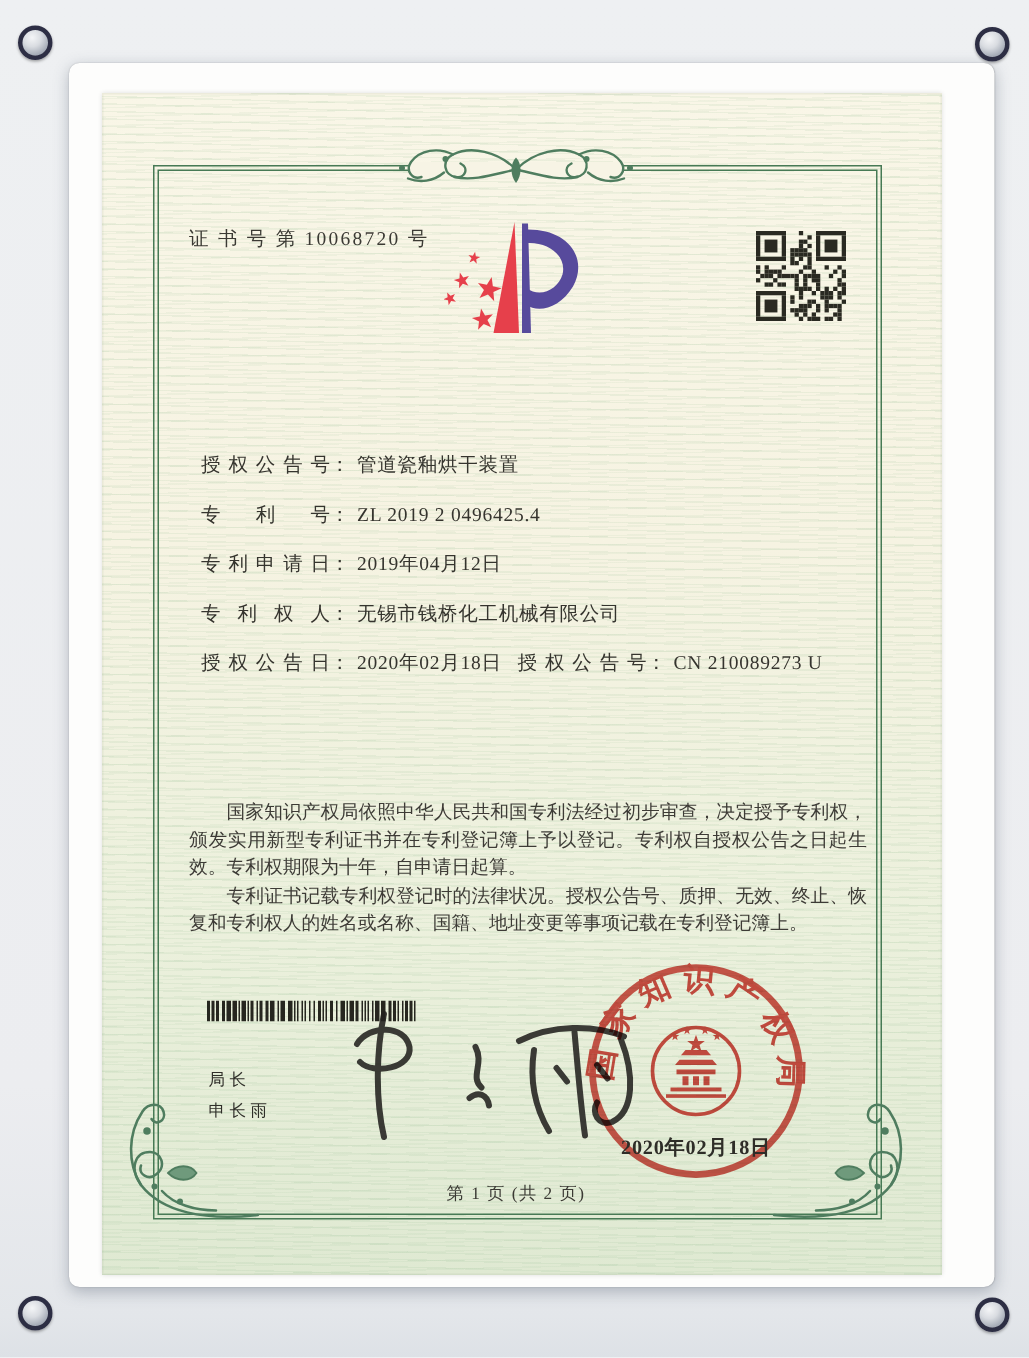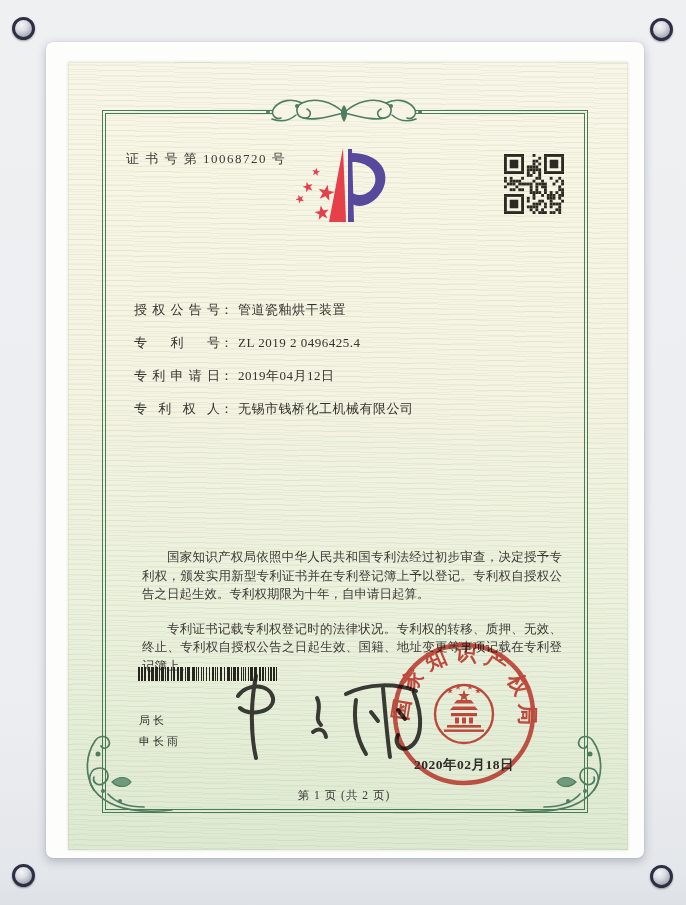--- a/index.html
+++ b/index.html
@@ -12,21 +12,21 @@
   .screw{position:absolute;width:17px;height:17px;border-radius:50%;
     border:3px solid #2d2e44;
     background:radial-gradient(circle at 38% 30%,#f4f5f7 0%,#d9dce1 38%,#a8aeb9 72%,#8e95a2 100%);
     box-shadow:0 1px 2px rgba(0,0,0,.35);}
   .screw.tl{left:12px;top:17px}.screw.tr{left:650px;top:18px}
   .screw.bl{left:12px;top:864px}.screw.br{left:650px;top:865px}
 
   
   .card{position:absolute;left:46px;top:42px;width:598px;height:816px;
     background:#fdfdfc;border-radius:7px;
-    box-shadow:0 3px 10px rgba(70,80,100,.35),0 0 1px rgba(0,0,0,.25);}
+    box-shadow:0 3px 10px rgba(70,80,100,.35),0 0 1px rgba(0,0,0,.25);padding-left:19px;}
 
   
   .cert{position:absolute;left:22px;top:20px;width:560px;height:788px;
     background:
       repeating-linear-gradient(1.5deg,rgba(140,185,140,.13) 0 1px,rgba(0,0,0,0) 1px 5px),
       repeating-linear-gradient(-1.5deg,rgba(140,185,140,.09) 0 1px,rgba(0,0,0,0) 1px 6px),
       linear-gradient(180deg,#f9f6e7 0%,#f6f3e2 38%,#ebf0dc 72%,#dfe9d2 100%);
     box-shadow:inset 0 0 0 1px rgba(90,110,90,.08),0 0 3px rgba(0,0,0,.12);}
 
   .frame{position:absolute;left:37px;top:51px;width:478px;height:695px;
@@ -43,21 +43,21 @@
     font-size:27px;letter-spacing:6px;color:#3a3833;font-weight:500;}
 
   .fields{position:absolute;left:66px;top:240px;width:450px;font-size:13px;color:#35342e;}
   .frow{height:16px;line-height:16px;margin-bottom:17px;position:relative;white-space:nowrap;}
   .flabel{display:inline-block;width:86px;text-align:justify;text-align-last:justify;vertical-align:bottom;}
   .fvalue{margin-left:5px;letter-spacing:.5px;}
   .pair2{position:absolute;left:211px;top:0;}
 
   .bodytext{position:absolute;left:58px;top:470px;width:452px;font-size:12.5px;
     line-height:18.6px;color:#3d3b36;text-align:justify;}
-  .bodytext p{margin:16px;text-indent:2em;}
+  .bodytext p{margin:0;text-indent:2em;}
 
   .barcode{position:absolute;left:70px;top:605px;width:141px;height:14px;font-size:0;overflow:hidden;}
   .barcode i{display:inline-block;height:100%;background:#26261f;}
   .barcode i.g{background:transparent;}
 
   .official{position:absolute;left:71px;top:648px;font-size:11px;color:#2f2e29;letter-spacing:3px;line-height:21px;}
   .sig{position:absolute;left:150px;top:598px;width:225px;height:115px;}
 
   .seal{position:absolute;left:316px;top:572px;width:160px;height:160px;mix-blend-mode:multiply;opacity:.92;}
   .seal-date{position:absolute;left:316px;top:694px;width:160px;text-align:center;
@@ -294,25 +294,31 @@
       </div>
       <div class="frow">
         <span class="flabel">专利号</span><span>：</span><span class="fvalue">ZL 2019 2 0496425.4</span>
       </div>
       <div class="frow">
         <span class="flabel">专利申请日</span><span>：</span><span class="fvalue">2019年04月12日</span>
       </div>
       <div class="frow">
         <span class="flabel">专利权人</span><span>：</span><span class="fvalue">无锡市钱桥化工机械有限公司</span>
       </div>
+      <div class="frow">
+        <span class="flabel">授权公告日</span><span>：</span><span class="fvalue">2020年02月18日</span>
+        <span class="pair2">
+          <span class="flabel">授权公告号</span><span>：</span><span class="fvalue">CN 210089273 U</span>
+        </span>
+      </div>
     </div>
 
     <div class="bodytext">
       <p>国家知识产权局依照中华人民共和国专利法经过初步审查，决定授予专利权，颁发实用新型专利证书并在专利登记簿上予以登记。专利权自授权公告之日起生效。专利权期限为十年，自申请日起算。</p>
-      <p>专利证书记载专利权登记时的法律状况。专利权的转移、质押、无效、终止、专利权自授权公告之日起生效、国籍、地址变更等事项记载在专利登记簿上。</p>
+      <p>专利证书记载专利权登记时的法律状况。授权公告号、质押、无效、终止、恢复和专利权人的姓名或名称、国籍、地址变更等事项记载在专利登记簿上。</p>
     </div>
 
     <div class="barcode"><i style="width:2px"></i><i class="g" style="width:1px"></i><i style="width:2px"></i><i class="g" style="width:1px"></i><i style="width:2px"></i><i class="g" style="width:2px"></i><i style="width:2px"></i><i class="g" style="width:1px"></i><i style="width:3px"></i><i class="g" style="width:1px"></i><i style="width:3px"></i><i class="g" style="width:1px"></i><i style="width:1px"></i><i class="g" style="width:1px"></i><i style="width:3px"></i><i class="g" style="width:1px"></i><i style="width:1px"></i><i class="g" style="width:1px"></i><i style="width:2px"></i><i class="g" style="width:2px"></i><i style="width:1px"></i><i class="g" style="width:1px"></i><i style="width:2px"></i><i class="g" style="width:2px"></i><i style="width:2px"></i><i class="g" style="width:1px"></i><i style="width:3px"></i><i class="g" style="width:2px"></i><i style="width:1px"></i><i class="g" style="width:1px"></i><i style="width:3px"></i><i class="g" style="width:2px"></i><i style="width:3px"></i><i class="g" style="width:1px"></i><i style="width:1px"></i><i class="g" style="width:1px"></i><i style="width:1px"></i><i class="g" style="width:2px"></i><i style="width:1px"></i><i class="g" style="width:1px"></i><i style="width:1px"></i><i class="g" style="width:2px"></i><i style="width:1px"></i><i class="g" style="width:2px"></i><i style="width:1px"></i><i class="g" style="width:2px"></i><i style="width:2px"></i><i class="g" style="width:1px"></i><i style="width:1px"></i><i class="g" style="width:1px"></i><i style="width:1px"></i><i class="g" style="width:2px"></i><i style="width:2px"></i><i class="g" style="width:2px"></i><i style="width:1px"></i><i class="g" style="width:2px"></i><i style="width:3px"></i><i class="g" style="width:1px"></i><i style="width:1px"></i><i class="g" style="width:1px"></i><i style="width:3px"></i><i class="g" style="width:1px"></i><i style="width:2px"></i><i class="g" style="width:2px"></i><i style="width:1px"></i><i class="g" style="width:1px"></i><i style="width:1px"></i><i class="g" style="width:1px"></i><i style="width:1px"></i><i class="g" style="width:2px"></i><i style="width:1px"></i><i class="g" style="width:1px"></i><i style="width:3px"></i><i class="g" style="width:1px"></i><i style="width:3px"></i><i class="g" style="width:2px"></i><i style="width:2px"></i><i class="g" style="width:1px"></i><i style="width:2px"></i><i class="g" style="width:1px"></i><i style="width:1px"></i><i class="g" style="width:2px"></i><i style="width:1px"></i><i class="g" style="width:1px"></i><i style="width:2px"></i><i class="g" style="width:1px"></i><i style="width:2px"></i><i class="g" style="width:1px"></i><i style="width:1px"></i><i class="g" style="width:1px"></i></div>
 
     <div class="official">
       <div>局长</div>
       <div>申长雨</div>
     </div>
 
     <div class="sig">

